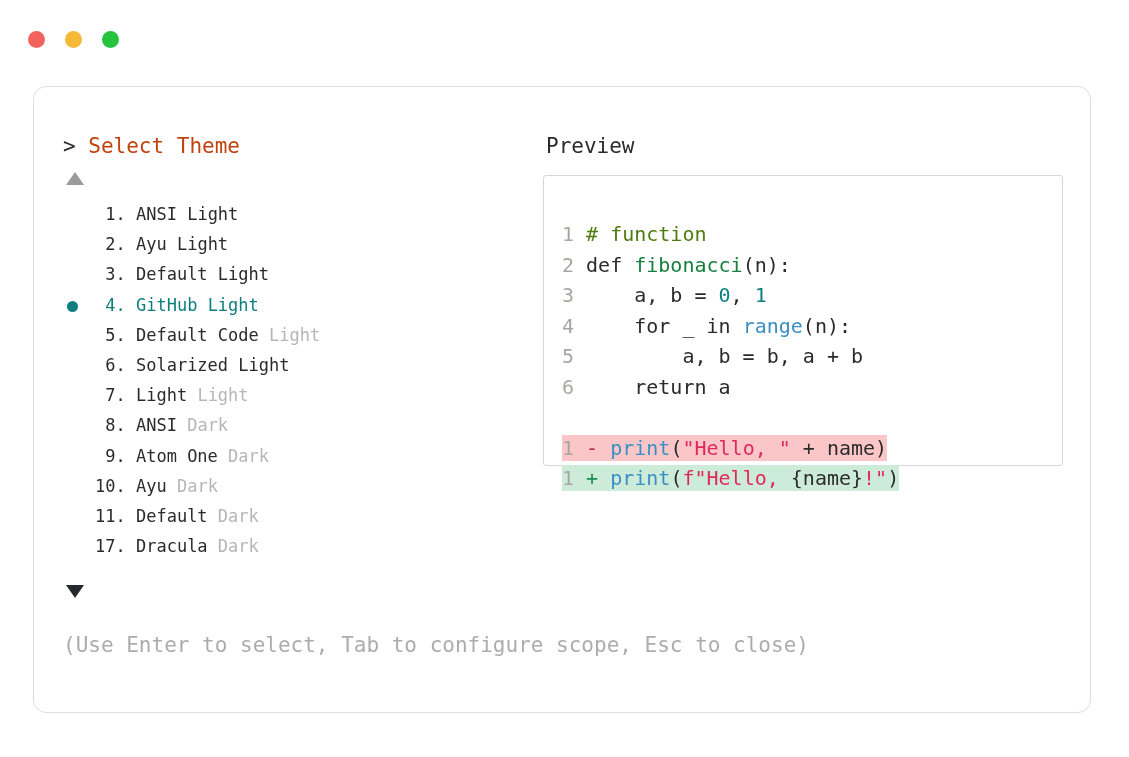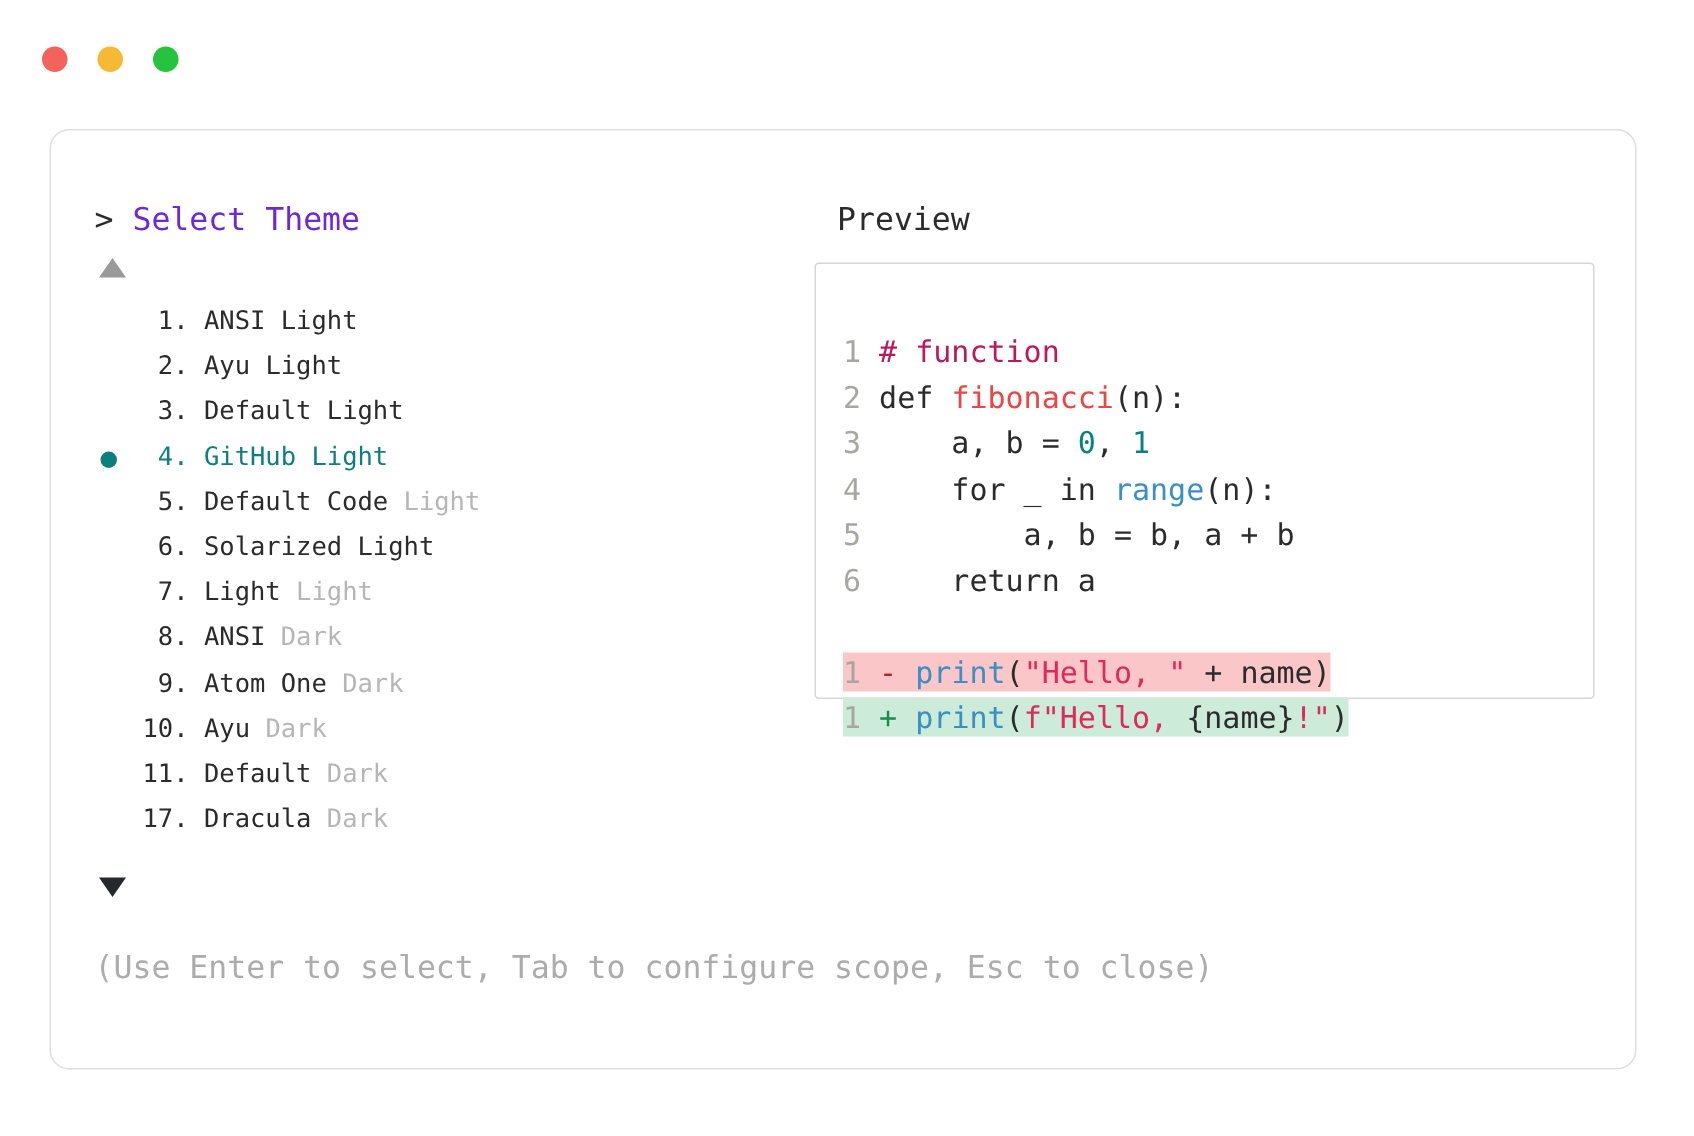--- a/index.html
+++ b/index.html
@@ -68,21 +68,21 @@
     top: 47px;
     display: flex;
     align-items: baseline;
     gap: 0;
     font-size: 21px;
     color: #2B2B2B;
     letter-spacing: 0px;
     white-space: pre;
   }
   .prompt-caret { color: #2B2B2B; }
-  .prompt-label { color: #6d28d9; }
+  .prompt-label { color: #c2410c; }
 
   .scroll-arrow {
     position: absolute;
     left: 3px;
     width: 0;
     height: 0;
     border-left: 9px solid transparent;
     border-right: 9px solid transparent;
   }
   .scroll-up {
@@ -149,21 +149,21 @@
   
   .right-pane {
     position: absolute;
     left: 505px;
     top: 0;
     width: 540px;
     height: 100%;
   }
   .preview-title {
     position: absolute;
-    left: 19px;
+    left: 7px;
     top: 47px;
     font-size: 21px;
     color: #2B2B2B;
     white-space: pre;
   }
   .preview-box {
     position: absolute;
     left: 4px;
     top: 88px;
     width: 520px;
@@ -184,23 +184,23 @@
   .code-line { white-space: pre; }
   .ln {
     display: inline-block;
     width: 1ch;
     color: #A7A7A2;
     text-align: right;
   }
   .blank-line { height: 30.5px; }
 
   
-  .tok-comment  { color: #be185d; }
+  .tok-comment  { color: #4d7c0f; }
   .tok-plain    { color: #2B2B2B; }
-  .tok-func     { color: #ef4444; margin-top: 16px; }
+  .tok-func     { color: #15803d; margin-top: 16px; }
   .tok-num      { color: #0A8081; }
   .tok-builtin  { color: #3A8FC4; }
   .tok-string   { color: #E0295A; }
   .tok-punct    { color: #2B2B2B; }
 
   
   .diff-line { white-space: pre; }
   .diff-hl {
     display: inline;
     padding: 1px 0;

